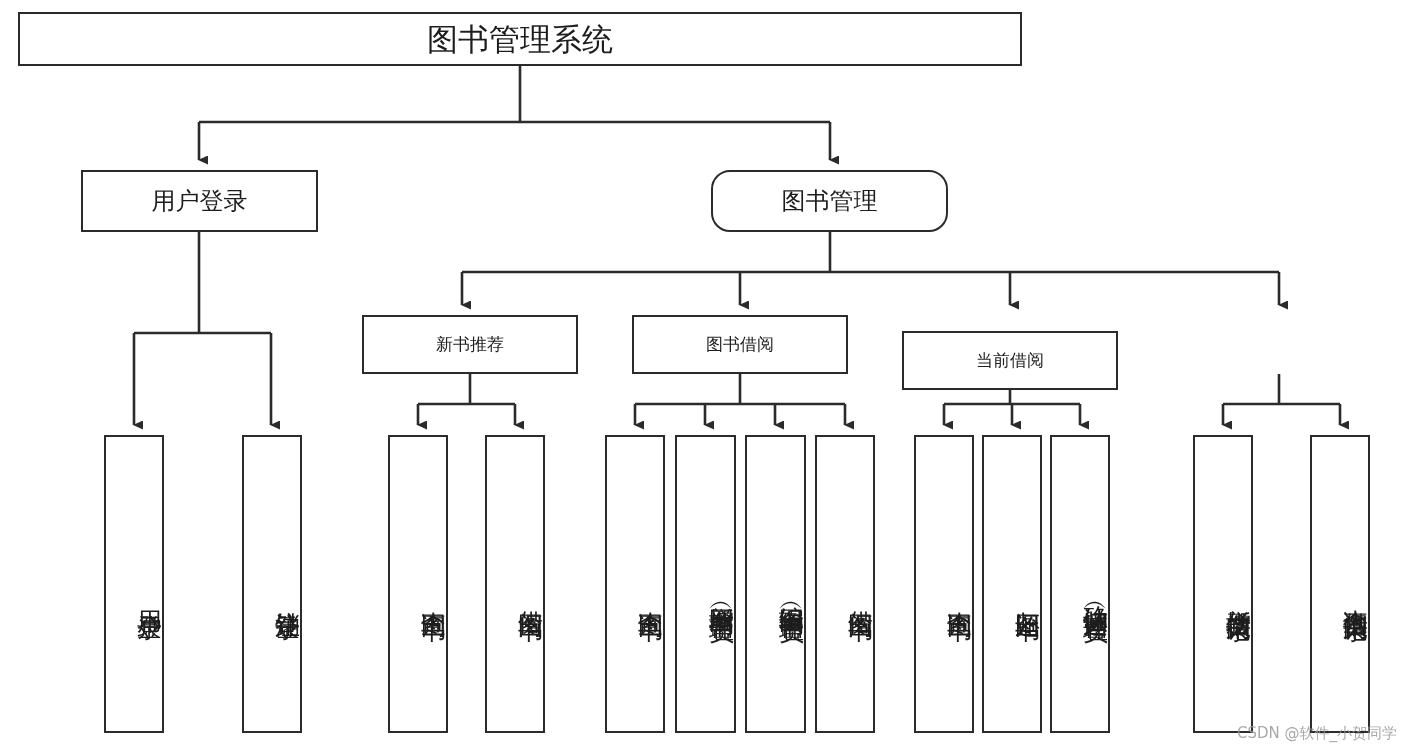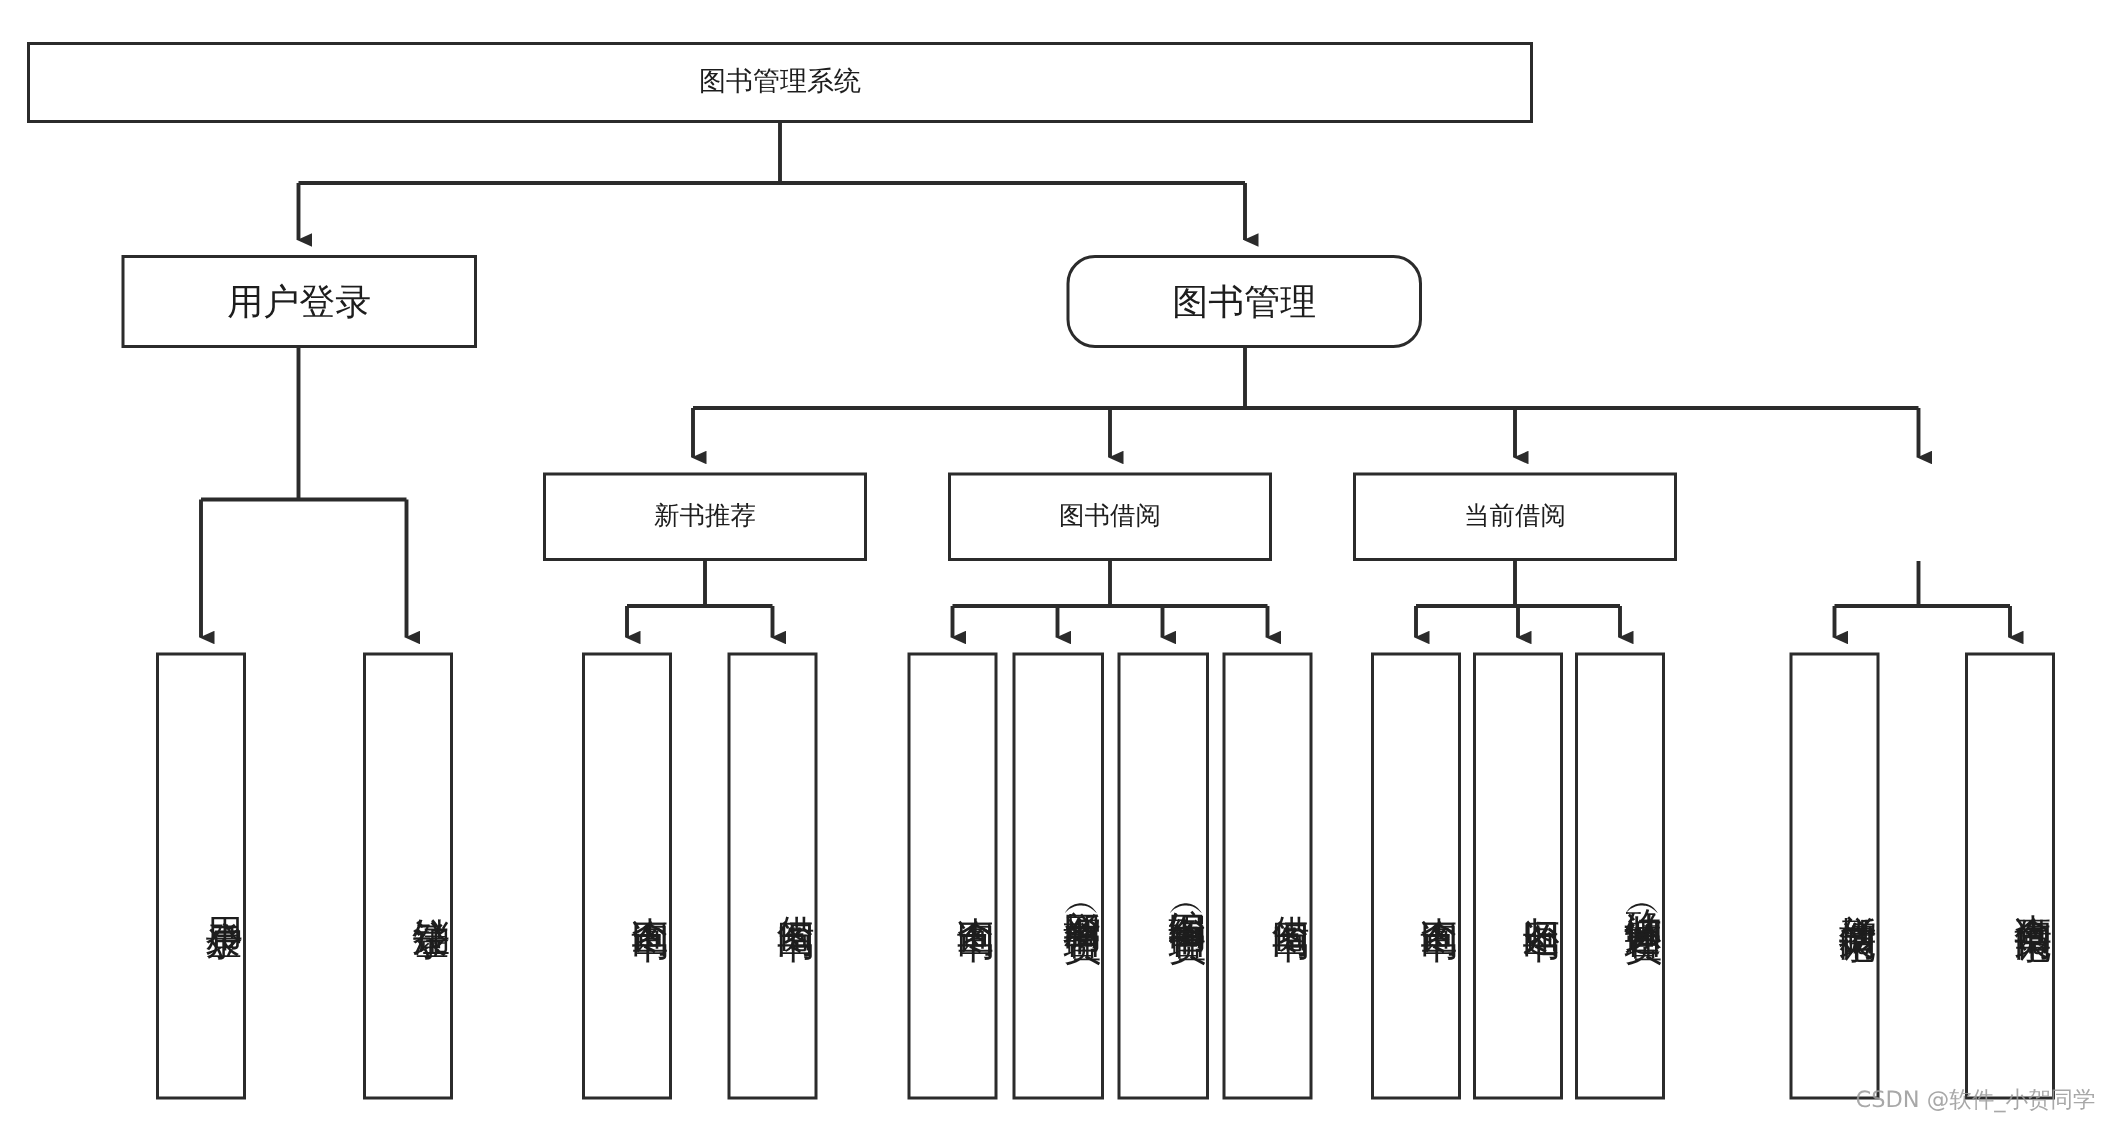--- a/index.html
+++ b/index.html
@@ -25,21 +25,21 @@
     box-sizing:border-box;
     background:#ffffff;
     border:2.5px solid #2b2b2b;
     display:flex;
     align-items:center;
     justify-content:center;
     color:#1d1d1d;
     text-align:center;
     line-height:1.18;
   }
-  .node.root{ font-size:18px;margin-top:16px; }
+  .node.root{ font-size:31px; }
   .node.lvl2{ font-size:24px; }
   .node.lvl3{ font-size:17px; }
   .node.leaf{
     font-size:25px;
     writing-mode:vertical-rl;
     text-orientation:upright;
     letter-spacing:2px;
     padding-top:22px;
     align-items:flex-start;
     justify-content:center;
@@ -126,21 +126,21 @@
   <div class="node lvl2" style="left:711px;top:170px;width:237px;height:62px;border-radius:19px;">
     <span>图书管理</span>
   </div>
 
   <div class="node lvl3" style="left:362px;top:315px;width:216px;height:59px;">
     <span>新书推荐</span>
   </div>
   <div class="node lvl3" style="left:632px;top:315px;width:216px;height:59px;text-align:center;">
     <span>图书借阅</span>
   </div>
-  <div class="node lvl3" style="left:902px;top:315px;width:216px;height:59px;">
+  <div class="node lvl3" style="left:902px;top:331px;width:216px;height:59px;">
     <span>当前借阅</span>
   </div>
 
   <div class="node leaf" style="left:104px;top:435px;width:60px;height:298px;">
     <span class="leaf-label">用户登录</span>
   </div>
   <div class="node leaf" style="left:242px;top:435px;width:60px;height:298px;">
     <span class="leaf-label">注销登录</span>
   </div>
 

